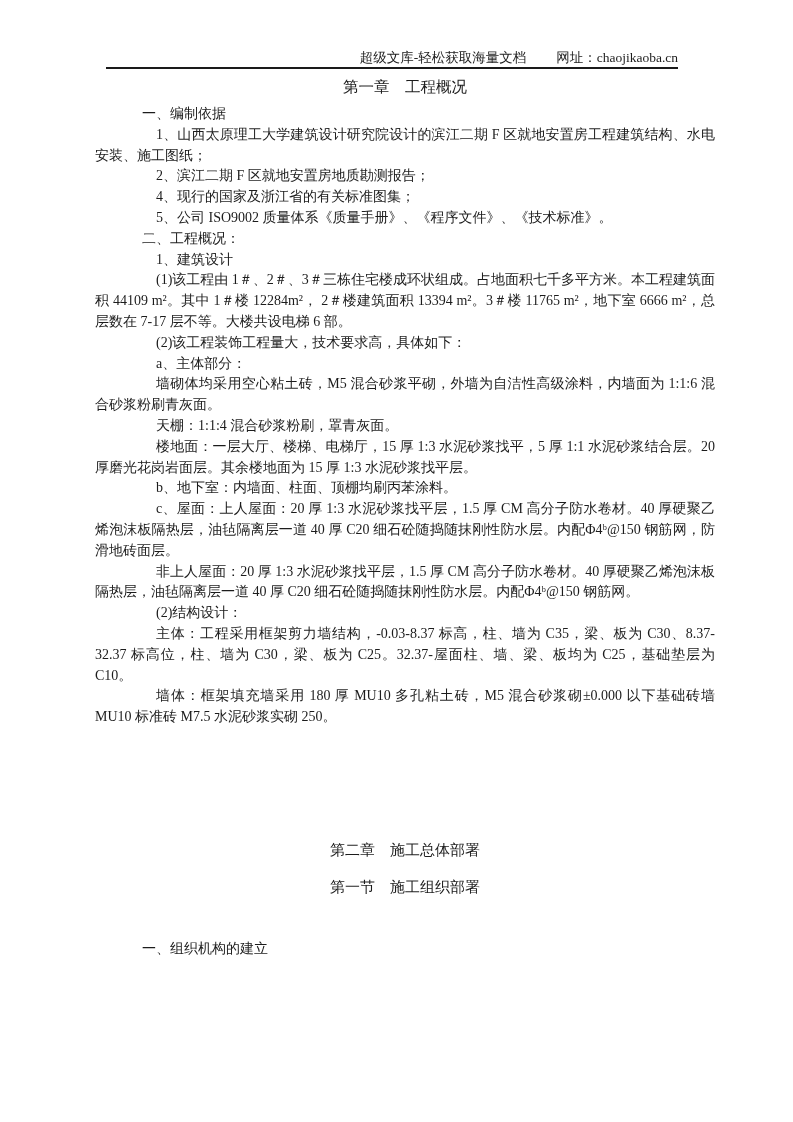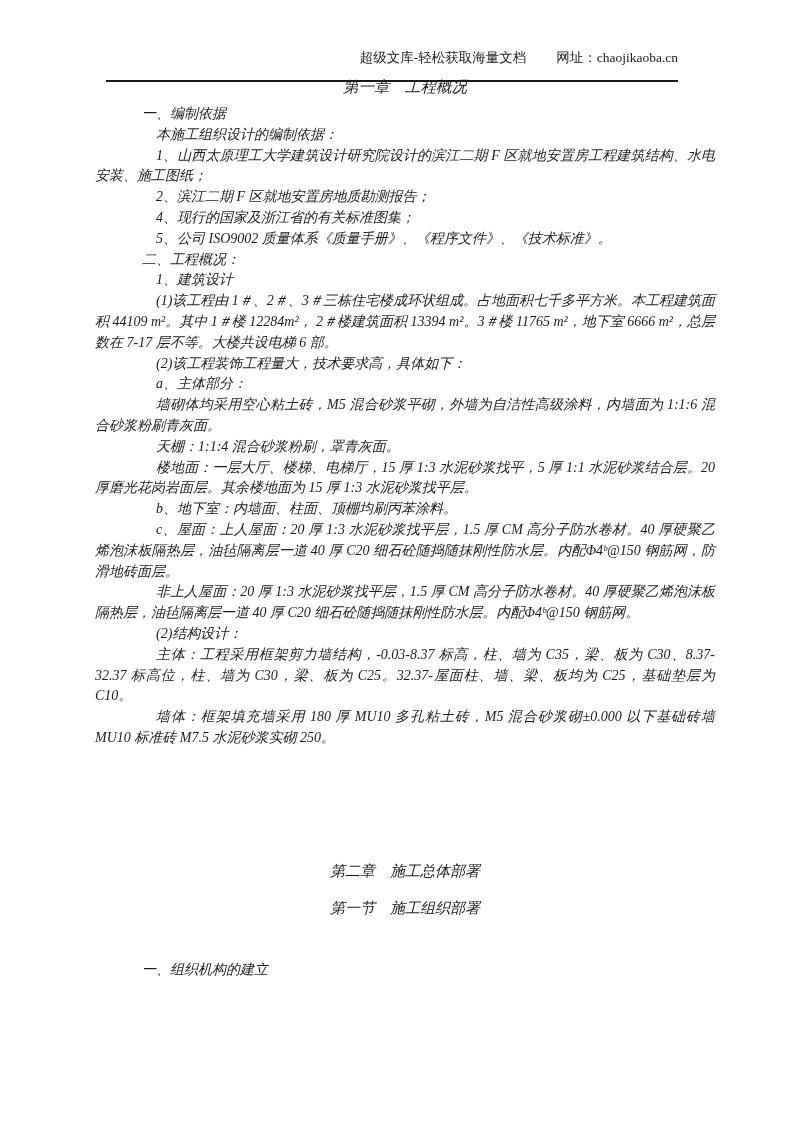--- a/index.html
+++ b/index.html
@@ -12,28 +12,28 @@
     font-size:14px;
     line-height:20.8px;
     overflow:hidden;
   }
   .page-header{
     position:absolute;
     left:106px;top:50px;width:572px;
     text-align:right;
     font-size:13.5px;
     line-height:16px;
-    padding-bottom:14px;
+    padding-bottom:1px;
     border-bottom:2px solid #1a1a1a;
     white-space:nowrap;
   }
   .header-url{margin-left:30px;}
   .content{
     position:absolute;
-    left:95px;top:76px;width:620px;font-style:italic;
+    left:95px;top:76px;width:620px;
   }
   .chapter-title{
     font-size:15.5px;
     font-weight:normal;
     text-align:center;
     margin:0 0 7px 0;
     line-height:21px;
   }
   .section-title{
     font-size:15px;
@@ -55,21 +55,20 @@
 
   <div class="page-header">
     <span>超级文库-轻松获取海量文档</span><span class="header-url">网址：chaojikaoba.cn</span>
   </div>
 
   <div class="content">
 
     <h1 class="chapter-title">第一章　工程概况</h1>
 
     <p class="p-l1">一、编制依据</p>
-    <p class="p-body">本施工组织设计的编制依据：</p>
     <p class="p-body">1、山西太原理工大学建筑设计研究院设计的滨江二期 F 区就地安置房工程建筑结构、水电安装、施工图纸；</p>
     <p class="p-body">2、滨江二期 F 区就地安置房地质勘测报告；</p>
     <p class="p-body">4、现行的国家及浙江省的有关标准图集；</p>
     <p class="p-body">5、公司 ISO9002 质量体系《质量手册》、《程序文件》、《技术标准》。</p>
     <p class="p-l1">二、工程概况：</p>
     <p class="p-body">1、建筑设计</p>
     <p class="p-body">(1)该工程由 1＃、2＃、3＃三栋住宅楼成环状组成。占地面积七千多平方米。本工程建筑面积 44109 m²。其中 1＃楼 12284m²， 2＃楼建筑面积 13394 m²。3＃楼 11765 m²，地下室 6666 m²，总层数在 7-17 层不等。大楼共设电梯 6 部。</p>
     <p class="p-body">(2)该工程装饰工程量大，技术要求高，具体如下：</p>
     <p class="p-body">a、主体部分：</p>
     <p class="p-body">墙砌体均采用空心粘土砖，M5 混合砂浆平砌，外墙为自洁性高级涂料，内墙面为 1:1:6 混合砂浆粉刷青灰面。</p>

